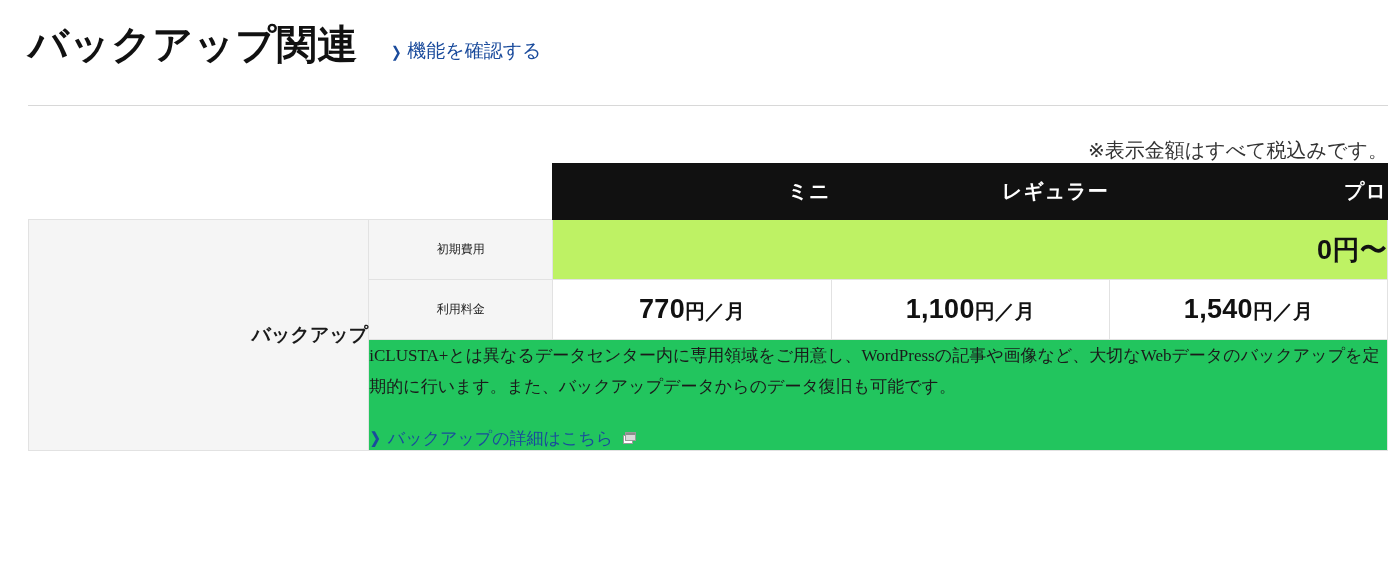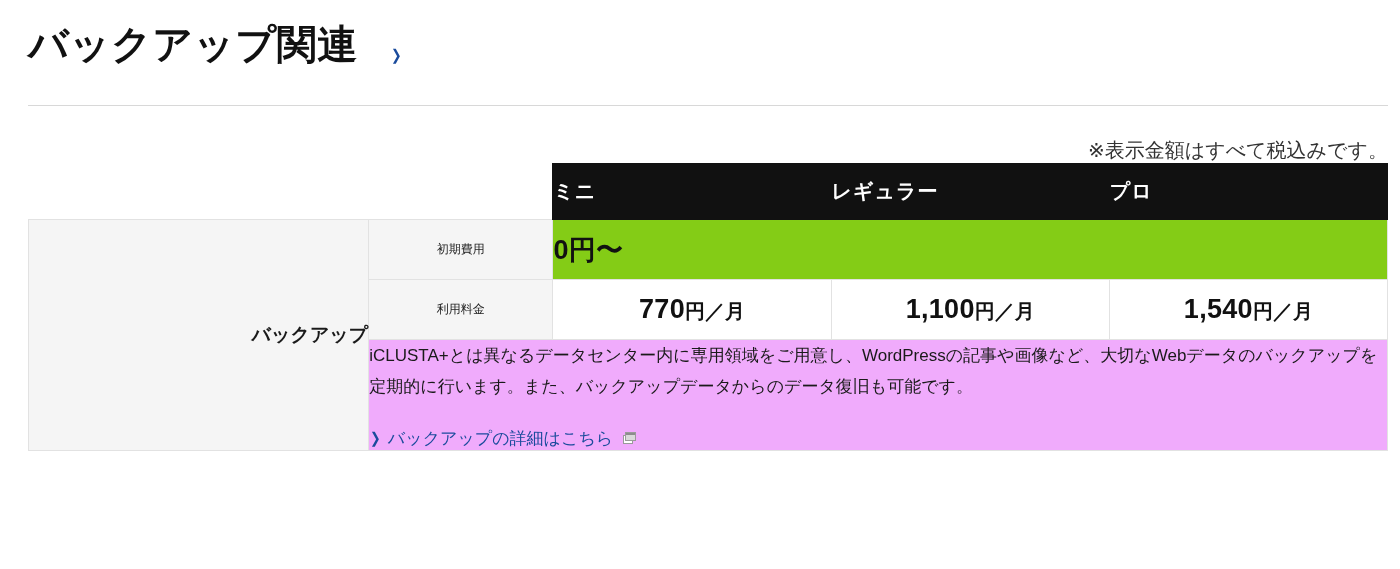--- a/index.html
+++ b/index.html
@@ -91,21 +91,21 @@
 
   .corner-blank {
     border: none !important;
     background: #ffffff;
   }
   .plan-th {
     background: #111111;
     color: #ffffff;
     font-size: 20px;
     font-weight: bold;
-    text-align: left;
+    text-align: right;
     height: 55px;
     border: 1px solid #111111 !important;
     letter-spacing: 1px;
   }
 
   .row-label {
     background: #f5f5f5;
     text-align: center;
     font-size: 12px;
     color: #222222;
@@ -132,29 +132,30 @@
     color: #111111;
     letter-spacing: 0.3px;
   }
   .price-unit {
     font-size: 20px;
     font-weight: bold;
     color: #111111;
     letter-spacing: 0;
   }
   .merged-price {
-    text-align: left;
-    background: #84cc16;
+    text-align: right;
+    background: #bef264;
     height: 59px;
   }
 
   .desc-cell {
-    background: #f0abfc;
+    background: #22c55e;
     padding: 22px 28px 24px 22px;
     vertical-align: top;
+    font-family: Liberation Serif, serif;
   }
   .desc-text {
     font-size: 17px;
     line-height: 1.85;
     color: #1a1a1a;
     margin: 0;
     text-align: left;
   }
   .desc-link-row {
     margin-top: 24px;
@@ -197,20 +198,21 @@
     box-shadow: inset 0 2px 0 #8c8c8c;
   }
 </style>
 </head>
 <body>
 
 <div class="section-head">
   <div class="section-title">バックアップ関連</div>
   <a class="head-link">
     <span class="chev">❯</span>
+    <span>機能を確認する</span>
   </a>
 </div>
 <div class="head-rule"></div>
 
 <div class="tax-note">※表示金額はすべて税込みです。</div>
 
 <table class="pricing">
   <colgroup>
     <col class="c-label">
     <col class="c-row">

